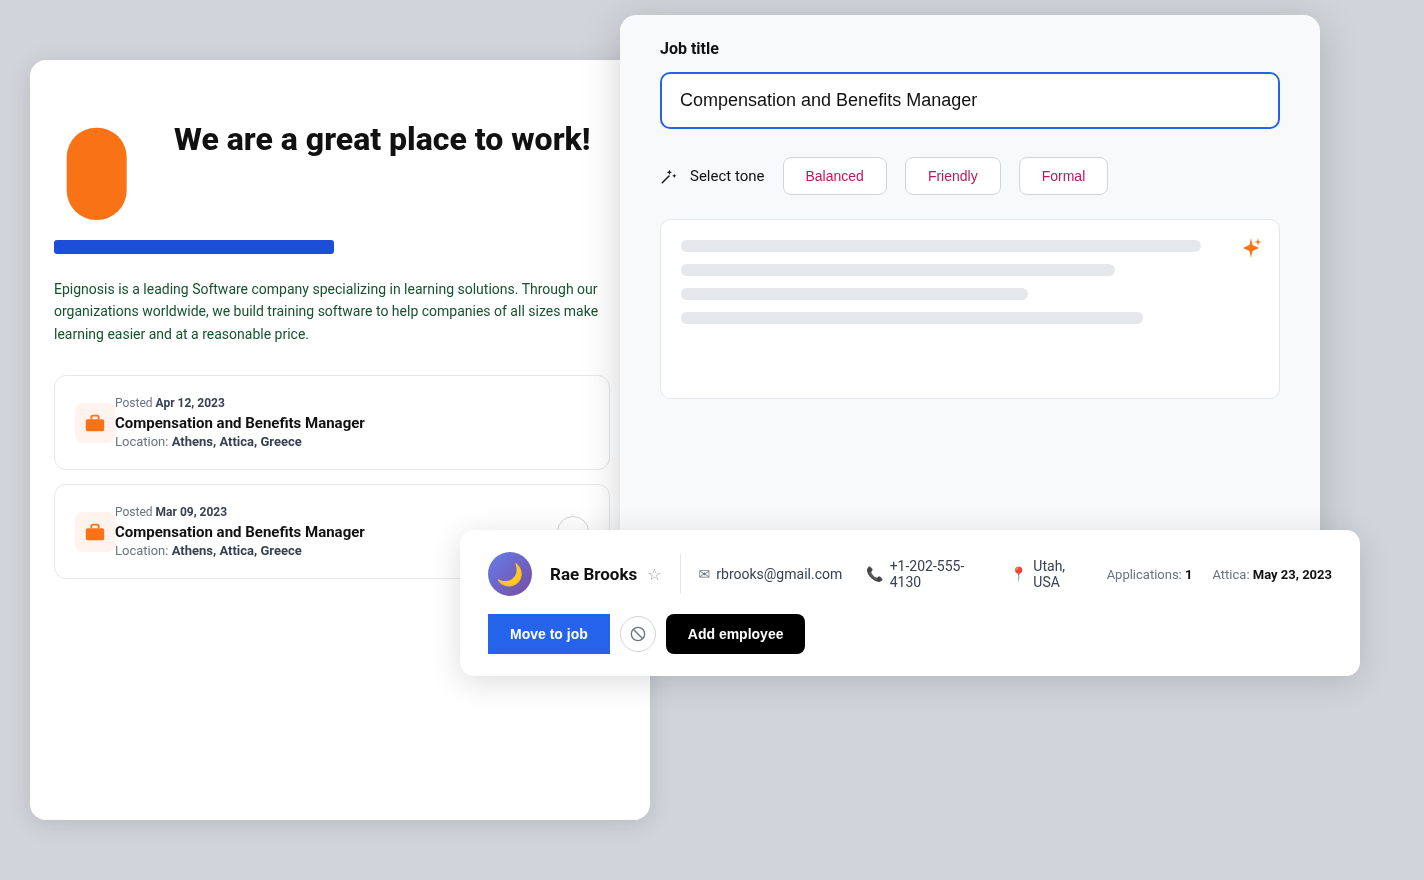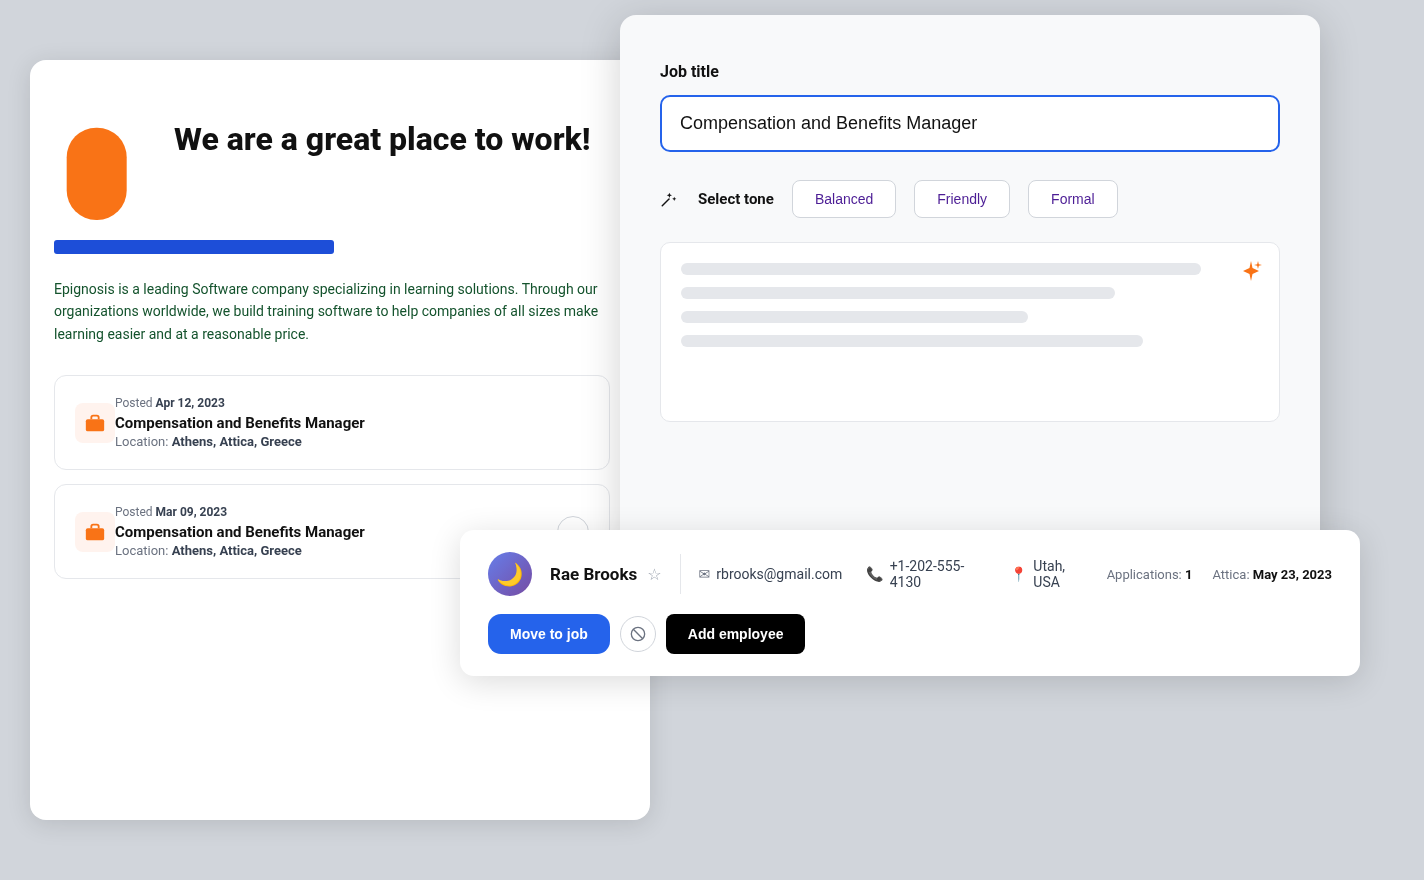--- a/index.html
+++ b/index.html
@@ -129,21 +129,21 @@
     
     .job-modal {
       position: absolute;
       top: 15px;
       left: 620px;
       width: 700px;
       min-height: 540px;
       background: #f8f9fa;
       border-radius: 16px;
       box-shadow: 0 8px 40px rgba(0,0,0,0.18);
-      padding: 47px 40px 50px 40px;
+      padding: 24px 40px 50px 40px;
     }
 
     .job-modal-label {
       font-size: 16px;
       font-weight: 700;
       color: #111;
       margin-bottom: 14px;
     }
 
     .job-title-input {
@@ -160,34 +160,34 @@
 
     .tone-section {
       display: flex;
       align-items: center;
       gap: 18px;
       margin-bottom: 24px;
     }
 
     .tone-label {
       font-size: 15px;
-      font-weight: 700;
-      color: #111;
-      display: flex;
-      align-items: center;
-      gap: 20px;
+      font-weight: 400;
+      color: #111;
+      display: flex;
+      align-items: center;
+      gap: 12px;
     }
 
     .tone-btn {
       padding: 10px 22px;
       border: 1px solid #d1d5db;
       border-radius: 8px;
       background: #fff;
       font-size: 14px;
-      color: #4c1d95;
+      color: #be185d;
       cursor: pointer;
       font-weight: 500;
     }
 
     .description-area {
       background: #fff;
       border: 1px solid #e5e7eb;
       border-radius: 10px;
       padding: 20px;
       min-height: 180px;
@@ -307,21 +307,21 @@
       display: flex;
       align-items: center;
       gap: 10px;
     }
 
     .move-to-job-btn {
       padding: 12px 22px;
       background: #2563eb;
       color: #fff;
       border: none;
-      border-radius: 13px;
+      border-radius: 0;
       font-size: 14px;
       font-weight: 600;
       cursor: pointer;
     }
 
     .disqualify-btn {
       width: 36px;
       height: 36px;
       border: 1px solid #d1d5db;
       border-radius: 50%;

